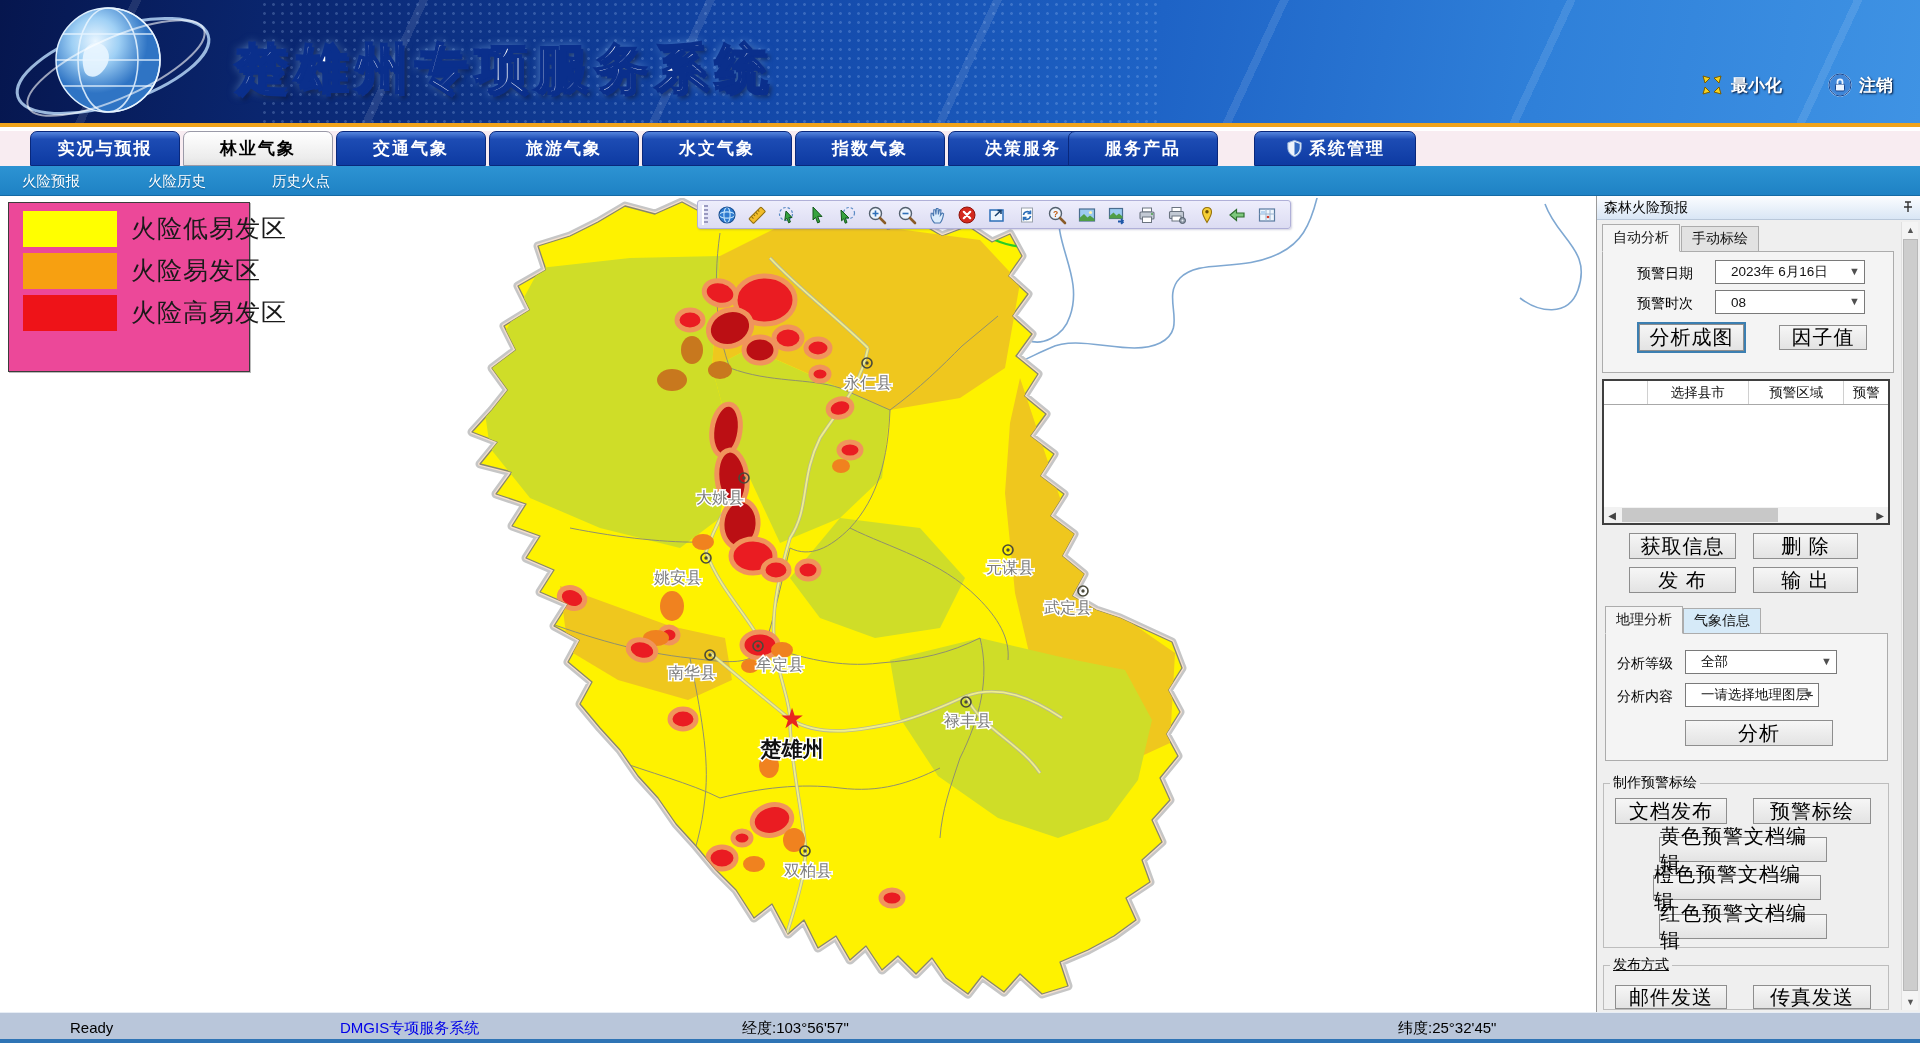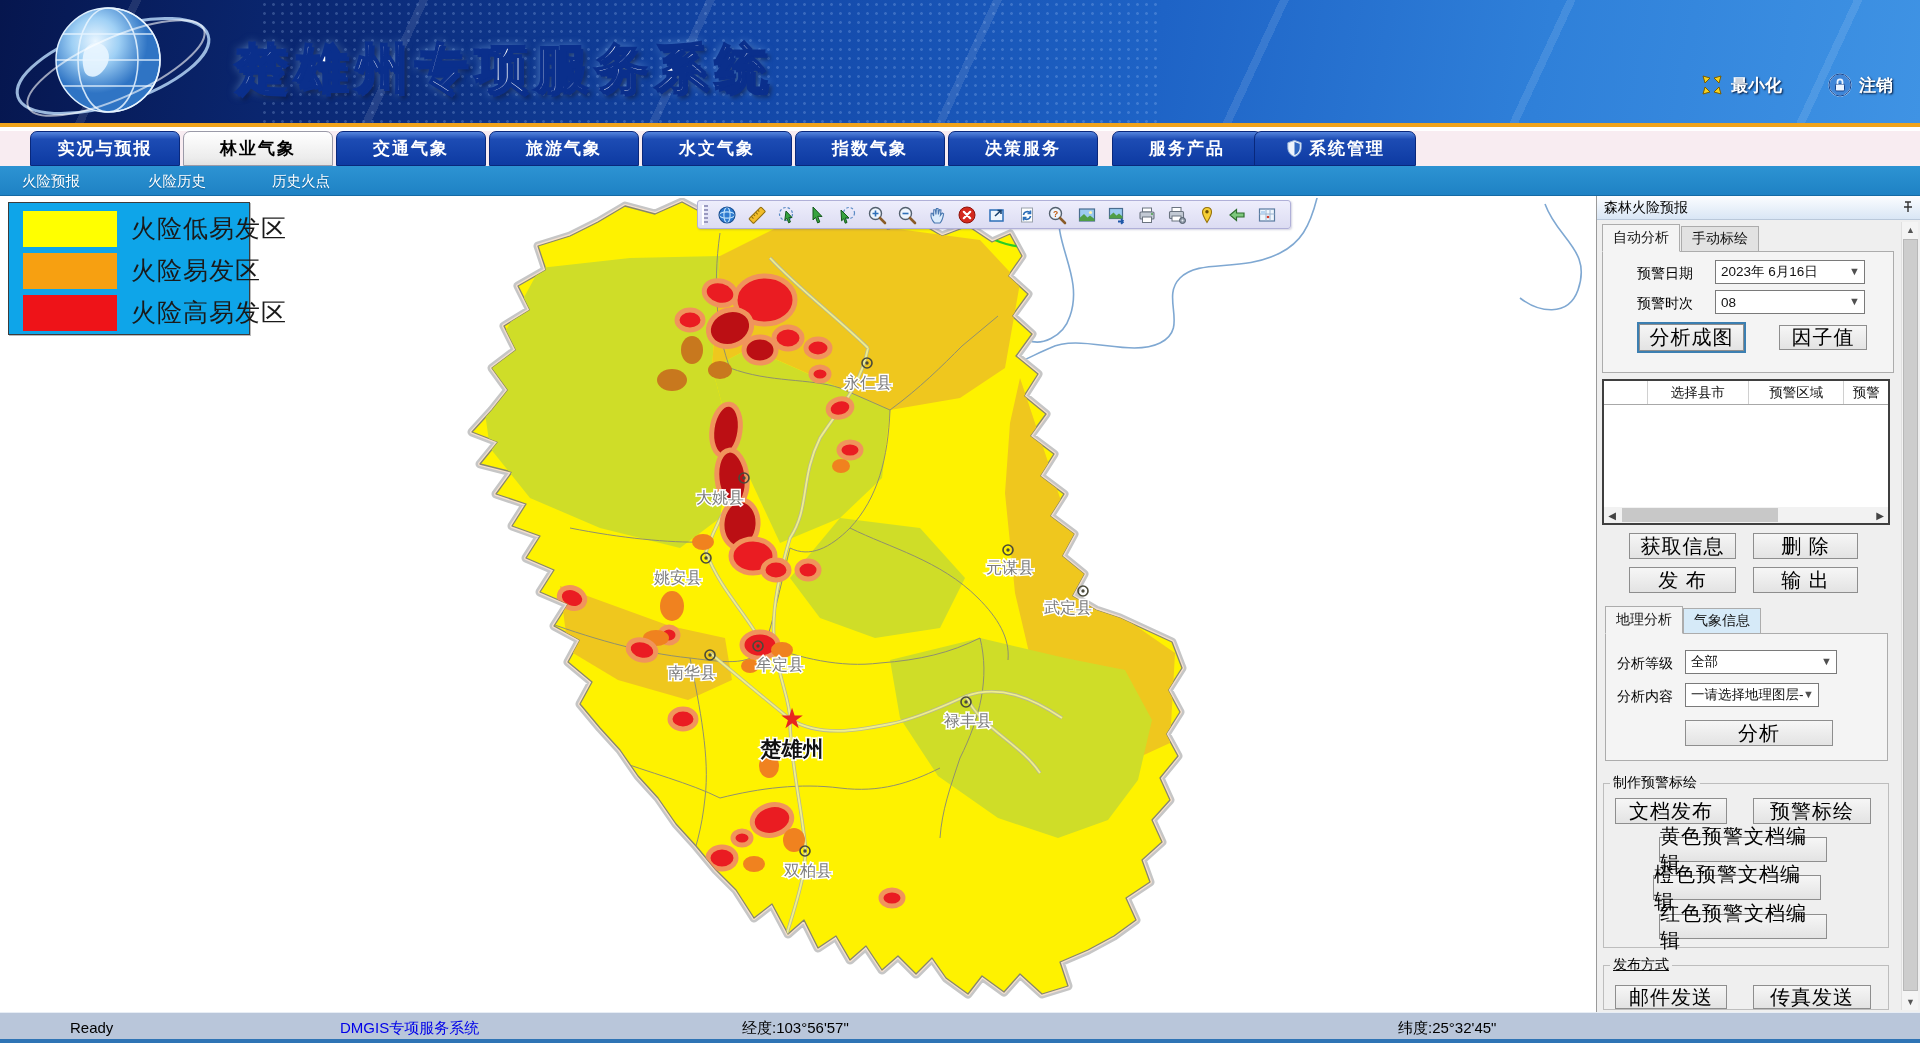--- a/index.html
+++ b/index.html
@@ -40,21 +40,21 @@
   .subbar { position:absolute; left:0; top:166px; width:1920px; height:30px;
     background:linear-gradient(#2d93d3,#1e82c4); border-bottom:1px solid #156aa5; }
   .subitem { position:absolute; top:0; height:30px; display:flex; align-items:center;
     color:#fff; font-size:14.5px; cursor:pointer; text-shadow:0 1px 1px #0c5c94; }
 
   
   .maparea { position:absolute; left:0; top:196px; width:1596px; height:816px; background:#ffffff; overflow:hidden; }
   #map-svg { position:absolute; left:420px; top:2px; width:1176px; height:812px; }
 
   
-  .legend { position:absolute; left:8px; top:6px; width:242px; height:133px; background:#0ea5e9;
+  .legend { position:absolute; left:8px; top:6px; width:242px; height:170px; background:#ec4899;
     border:1px solid #3c3c3c; box-shadow:1px 1px 0 #bbb;text-align:center; }
   .legrow { position:absolute; left:14px; width:220px; height:37px; display:flex; align-items:center; }
   .legswatch { width:94px; height:36px; flex:0 0 94px; }
   .leglabel { margin-left:14px; font-family:"DejaVu Serif","Liberation Serif",serif;
     font-size:25px; color:#1a1a1a; white-space:nowrap; letter-spacing:1px; }
 
   
   .toolbar { position:absolute; left:697px; top:4px; height:29px; display:flex; align-items:center;
     background:linear-gradient(#eeeefc,#dcdcf2); border:1px solid #b0b0d8; border-radius:3px;
     padding:0 8px 0 4px; box-shadow:1px 1px 2px rgba(80,80,140,.25); }
@@ -80,21 +80,21 @@
     background:#cdcdcd; border:1px solid #b8b8b8; }
 
   .ptab { position:absolute; height:26px; padding:0 10px; display:flex; align-items:center;
     border:1px solid #acacac; background:#e2e2e2; cursor:pointer; font-size:14px; }
   .ptab.active { background:#f4f4f4; border-bottom:1px solid #f4f4f4; z-index:2; height:28px; }
   .ptab.bluebg { background:#d6eaf8; }
   .ppage { position:absolute; border:1px solid #acacac; background:#f4f4f4; }
 
   .plabel { position:absolute; font-size:14px; color:#000; white-space:nowrap; }
   .combo { position:absolute; height:24px; background:#fff; border:1px solid #7a7a7a;
-    display:flex; align-items:center; padding:0 20px 0 5px; font-size:13.5px; cursor:pointer; white-space:nowrap; overflow:hidden; }
+    display:flex; align-items:center; padding:0 20px 0 15px; font-size:13.5px; cursor:pointer; white-space:nowrap; overflow:hidden; }
   .combo .chev { position:absolute; right:4px; top:4px; color:#505050; font-size:11px; }
   .btn { position:absolute; background:linear-gradient(#f6f6f6,#e3e3e3); border:1px solid #8e8e8e;
     display:flex; align-items:center; justify-content:center; font-size:20px; color:#000;
     cursor:pointer; letter-spacing:1px; }
   .btn.focus { outline:2px solid #3c7fb1; outline-offset:0px; }
 
   .gridbox { position:absolute; left:5px; top:183px; width:288px; height:146px; background:#fff; border:2px solid #3f3f3f; }
   .gridhdr { display:flex; height:24px; border-bottom:1px solid #a8a8a8; font-size:13.5px; overflow:hidden; }
   .gridhdr .gcell { border-right:1px solid #d0d0d0; display:flex; align-items:center; justify-content:center; white-space:nowrap; }
   .hscroll { position:absolute; left:0px; bottom:0px; width:284px; height:16px; background:#f2f2f2; display:flex; align-items:center; }
@@ -173,21 +173,21 @@
       </div>
     <div class="tab" style="left:614px">
         <span>水文气象</span>
       </div>
     <div class="tab" style="left:767px">
         <span>指数气象</span>
       </div>
     <div class="tab" style="left:920px">
         <span>决策服务</span>
       </div>
-    <div class="tab" style="left:1084px">
+    <div class="tab" style="left:1040px">
         <span>服务产品</span>
       </div>
     <div class="tab" style="left:1226px; width:162px">
       <svg viewBox="0 0 20 20">
         <path d="M10 1.5 L17 4 V9 C17 14 13.8 17.2 10 18.5 C6.2 17.2 3 14 3 9 V4 Z" fill="#eef4fc" stroke="#9db8dc" stroke-width="1"></path>
         <path d="M10 3 C11.8 4.2 14.2 4.8 15.5 4.9 V9 C15.5 13 13 15.8 10 17 Z" fill="#2e66c0"></path>
       </svg>
       <span>系统管理</span>
     </div>
   </div>

